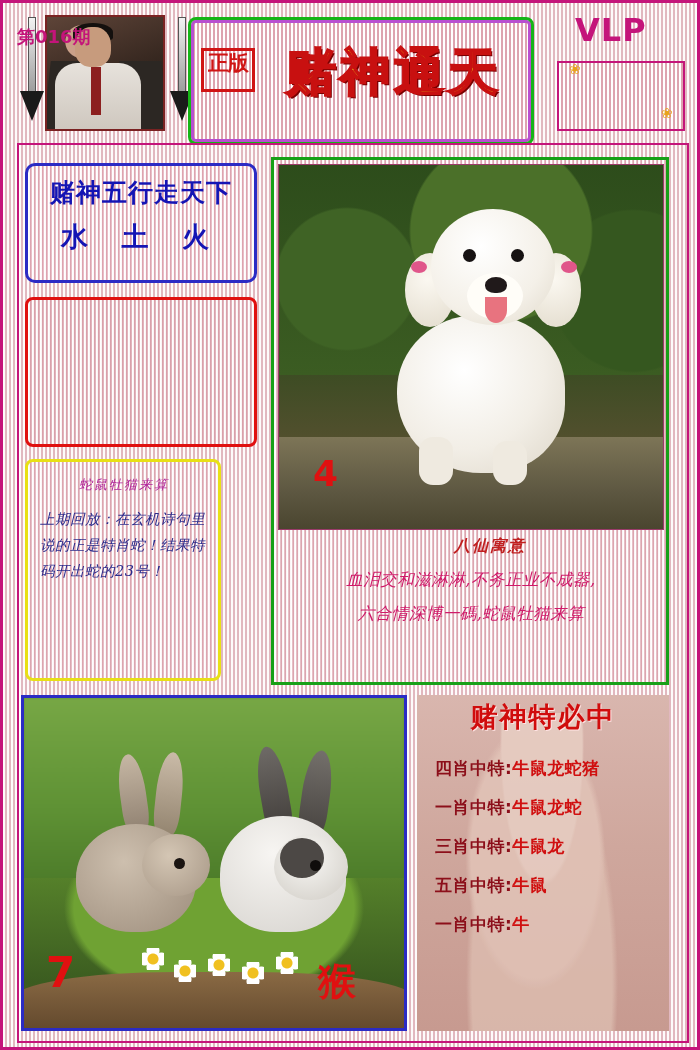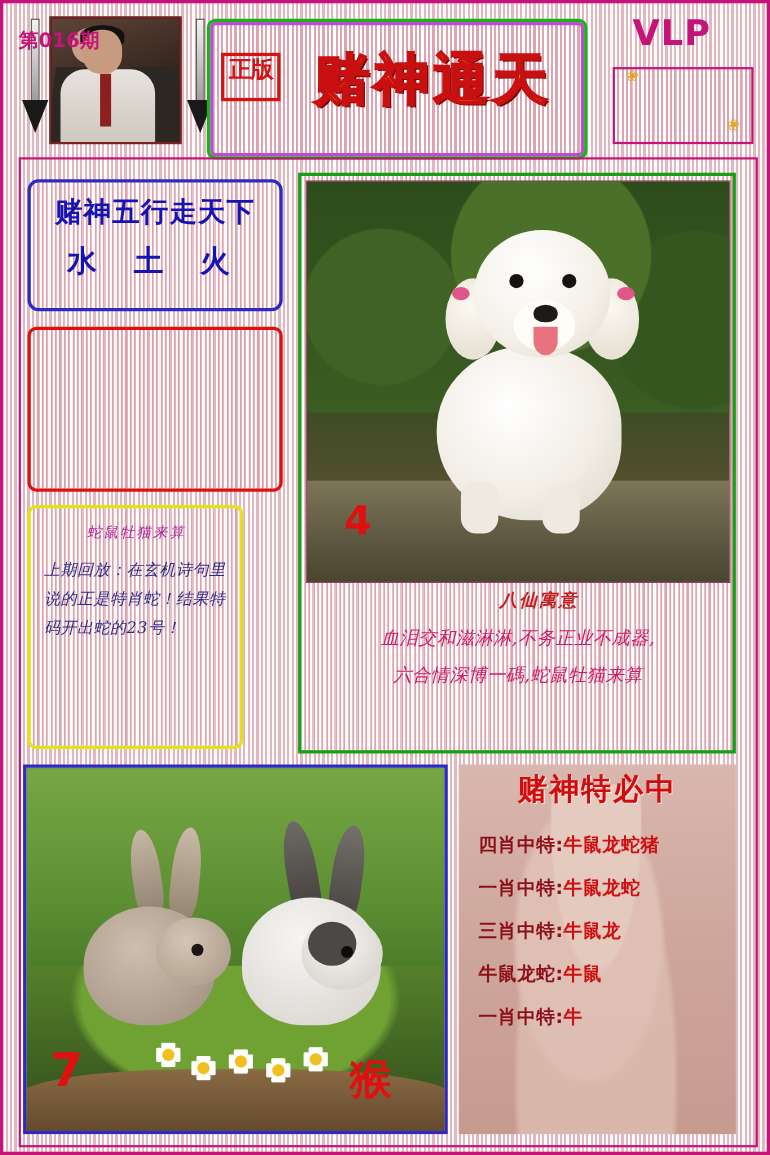--- a/index.html
+++ b/index.html
@@ -658,21 +658,21 @@
       <div class="pred-row">
         <span>四肖中特:</span><span class="val">牛鼠龙蛇猪</span>
       </div>
       <div class="pred-row">
         <span>一肖中特:</span><span class="val">牛鼠龙蛇</span>
       </div>
       <div class="pred-row">
         <span>三肖中特:</span><span class="val">牛鼠龙</span>
       </div>
       <div class="pred-row">
-        <span>牛鼠龙蛇:</span><span class="val">牛鼠</span>
+        <span>五肖中特:</span><span class="val">牛鼠</span>
       </div>
       <div class="pred-row">
         <span>一肖中特:</span><span class="val">牛</span>
       </div>
     </div>
   </div>
 
 </div>
 
 </body></html>

